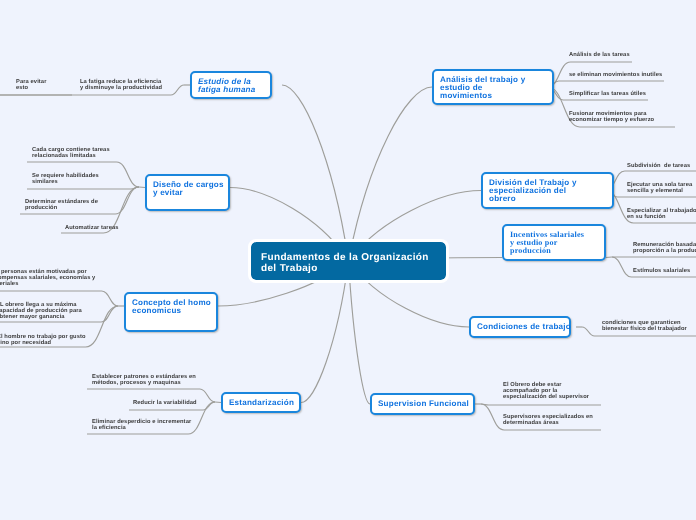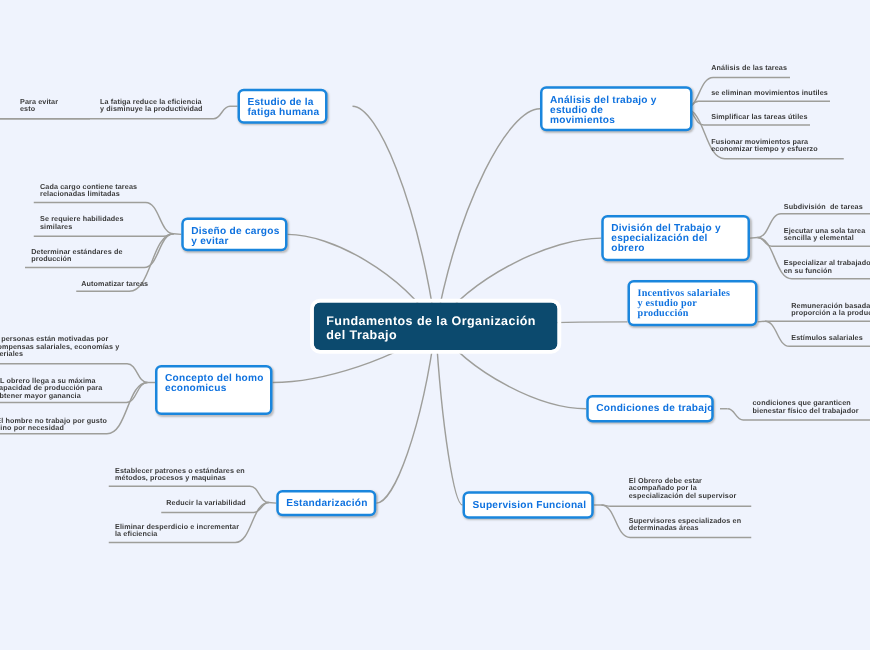--- a/index.html
+++ b/index.html
@@ -4,21 +4,21 @@
 <title>Fundamentos de la Organizacion del Trabajo</title>
 <style>
   html,body{margin:0;padding:0;}
   body{width:696px;height:520px;background:#eff3fd;
        font-family:"Liberation Sans",sans-serif;overflow:hidden;position:relative;
        -webkit-font-smoothing:antialiased;text-rendering:geometricPrecision;}
   #stage{position:absolute;left:0;top:0;width:696px;height:520px;}
   svg#links{position:absolute;left:0;top:0;}
   #nodes{position:absolute;left:0;top:0;width:696px;height:520px;}
   .node{position:absolute;box-sizing:border-box;}
-  .center-node{background:#0c4a6e;color:#fff;border-radius:5px;font-weight:bold;
+  .center-node{background:#0369a1;color:#fff;border-radius:5px;font-weight:bold;
     font-size:10px;line-height:11px;white-space:nowrap;letter-spacing:0.35px;
     outline:3px solid #fff;padding-left:13px;}
   .center-node .txt{position:absolute;left:10px;top:10px;}
   .main-node{background:#fff;color:#0f72df;border:2px solid #1a86dd;border-radius:5px;
     font-weight:bold;font-size:8.1px;line-height:8.1px;white-space:nowrap;letter-spacing:0.2px;
     box-shadow:1px 1px 1.6px rgba(110,105,95,0.40);}
   .main-node .txt{position:absolute;left:6px;top:5px;}
   .leaf{position:absolute;color:#3a3a3a;font-size:5.75px;line-height:6.2px;font-weight:bold;
     white-space:pre;letter-spacing:0.1px;}
 </style>
@@ -114,27 +114,27 @@
       <div class="leaf" style="left: 569px; top: 72px; color: rgb(58, 58, 58);">se eliminan movimientos inutiles</div>
       <div class="leaf" style="left: 569px; top: 91px; color: rgb(58, 58, 58);">Simplificar las tareas útiles</div>
       <div class="leaf" style="left: 569px; top: 111px; color: rgb(58, 58, 58);">Fusionar movimientos para
 economizar tiempo y esfuerzo</div>
       <div class="node center-node" style="left: 251px; top: 242px; width: 195px; height: 38px;">
         <div class="txt">
           <div>Fundamentos de la Organización</div>
           <div>del Trabajo</div>
         </div>
       </div>
-      <div class="node main-node" style="left: 190px; top: 71px; width: 72px; height: 28px;">
+      <div class="node main-node" style="left: 190px; top: 71px; width: 82px; height: 28px; font-style: italic;">
         <div class="txt">
           <div>Estudio de la</div>
           <div>fatiga humana</div>
         </div>
       </div>
-      <div class="node main-node" style="left: 145px; top: 174px; width: 85px; height: 27px;">
+      <div class="node main-node" style="left: 145px; top: 174px; width: 85px; height: 37px;">
         <div class="txt">
           <div>Diseño de cargos</div>
           <div>y evitar</div>
         </div>
       </div>
       <div class="node main-node" style="left: 124px; top: 292px; width: 94px; height: 40px;">
         <div class="txt">
           <div>Concepto del homo</div>
           <div>economicus</div>
         </div>
@@ -154,21 +154,21 @@
           <div>Condiciones de trabajo</div>
         </div>
       </div>
       <div class="node main-node" style="left: 502px; top: 224px; width: 104px; height: 37px; font-family: Liberation Serif, serif;">
         <div class="txt">
           <div>Incentivos salariales</div>
           <div>y estudio por</div>
           <div>producción</div>
         </div>
       </div>
-      <div class="node main-node" style="left: 481px; top: 172px; width: 119px; height: 37px;">
+      <div class="node main-node" style="left: 481px; top: 172px; width: 133px; height: 37px;">
         <div class="txt">
           <div>División del Trabajo y</div>
           <div>especialización del</div>
           <div>obrero</div>
         </div>
       </div>
       <div class="node main-node" style="left: 432px; top: 69px; width: 122px; height: 36px;">
         <div class="txt">
           <div>Análisis del trabajo y</div>
           <div>estudio de</div>

